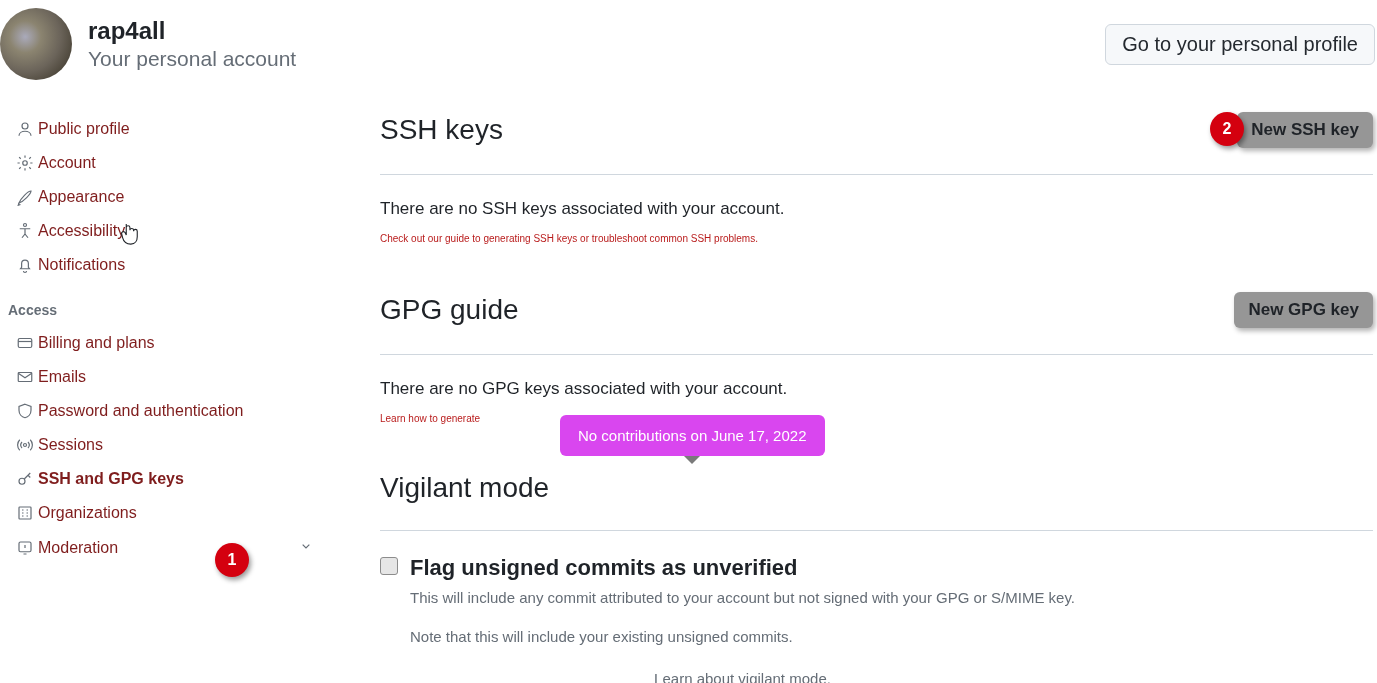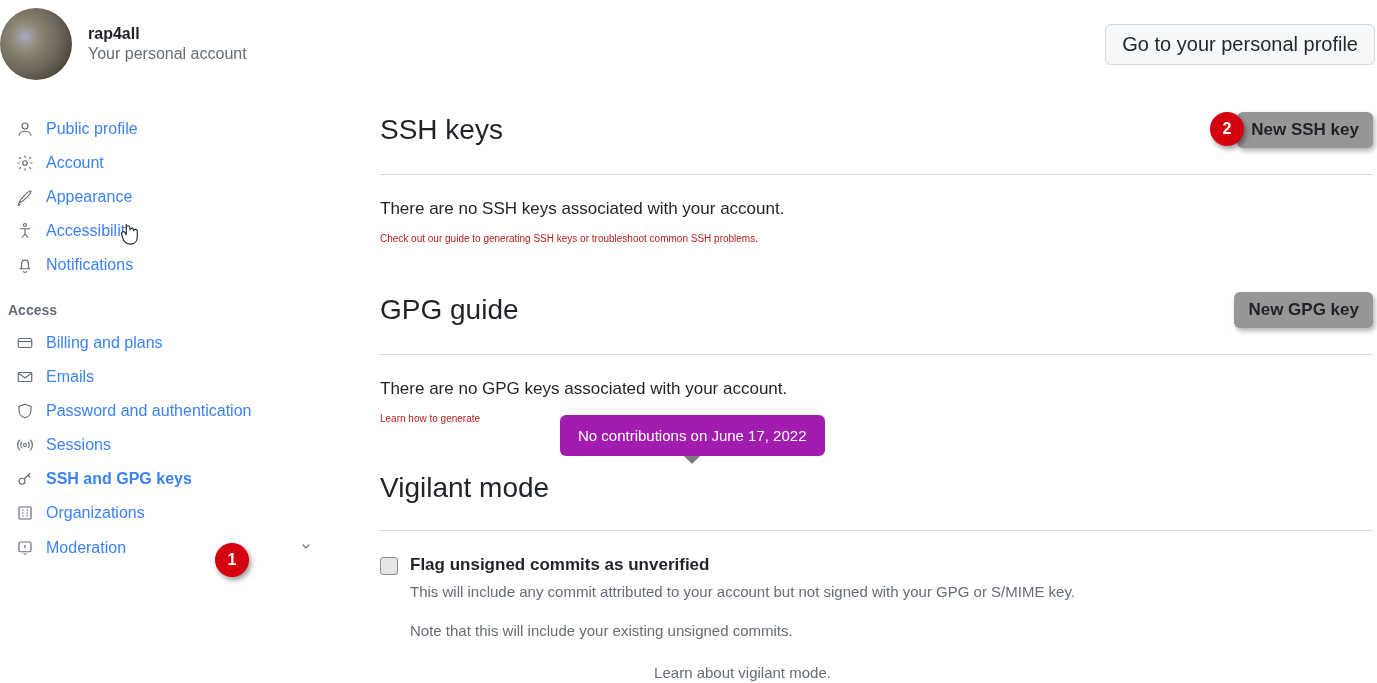--- a/index.html
+++ b/index.html
@@ -24,26 +24,26 @@
     }
     .avatar {
       width: 72px;
       height: 72px;
       border-radius: 50%;
       background: radial-gradient(circle at 35% 40%, #aab 0%, #8b8470 25%, #6b645a 55%, #4a4438 80%);
       margin-left: 0;
     }
     .user-text { }
     .username {
-      font-size: 16px;
+      font-size: 24px;
       font-weight: 600;
       color: #1f2328;
     }
     .subtitle {
-      font-size: 16px;
+      font-size: 21px;
       color: #656d76;
       margin-top: 2px;
     }
     .profile-btn {
       border: 1px solid #d0d7de;
       background: #f6f8fa;
       border-radius: 6px;
       padding: 8px 16px;
       font-size: 20px;
       font-weight: 500;
@@ -57,24 +57,24 @@
       padding-top: 24px;
     }
     .sidebar {
       width: 340px;
       padding-left: 8px;
       padding-right: 8px;
     }
     .nav-item {
       display: flex;
       align-items: center;
-      gap: 12px;
+      gap: 4px;
       padding: 8px 8px;
       font-size: 16px;
-      color: #3b82f6;
+      color: #7f1d1d;
       cursor: pointer;
       border-radius: 6px;
       position: relative;
     }
     .nav-item.active {
       font-weight: 600;
     }
     .nav-icon {
       width: 18px;
       height: 18px;
@@ -157,21 +157,21 @@
     .checkbox {
       width: 18px;
       height: 18px;
       border: 1.5px solid #8c8c8c;
       border-radius: 3px;
       background: #e6e6e6;
       margin-top: 2px;
       flex-shrink: 0;
     }
     .vigilant-label {
-      font-size: 17px;
+      font-size: 22px;
       font-weight: 600;
     }
     .vigilant-desc {
       font-size: 15px;
       color: #656d76;
       margin-top: 6px;
       line-height: 1.5;
     }
     .vigilant-learn {
       font-size: 15px;
@@ -192,21 +192,21 @@
       align-items: center;
       justify-content: center;
       box-shadow: 2px 3px 5px rgba(0,0,0,0.4);
     }
     .callout-1 { left: 215px; top: 543px; }
     .callout-2 { left: 1210px; top: 112px; }
     .tooltip-box {
       position: absolute;
       left: 560px;
       top: 415px;
-      background: #a21caf;
+      background: #d946ef;
       color: #fff;
       font-size: 15px;
       padding: 12px 18px;
       border-radius: 6px;
     }
     .tooltip-box::after {
       content: '';
       position: absolute;
       bottom: -8px;
       left: 50%;

